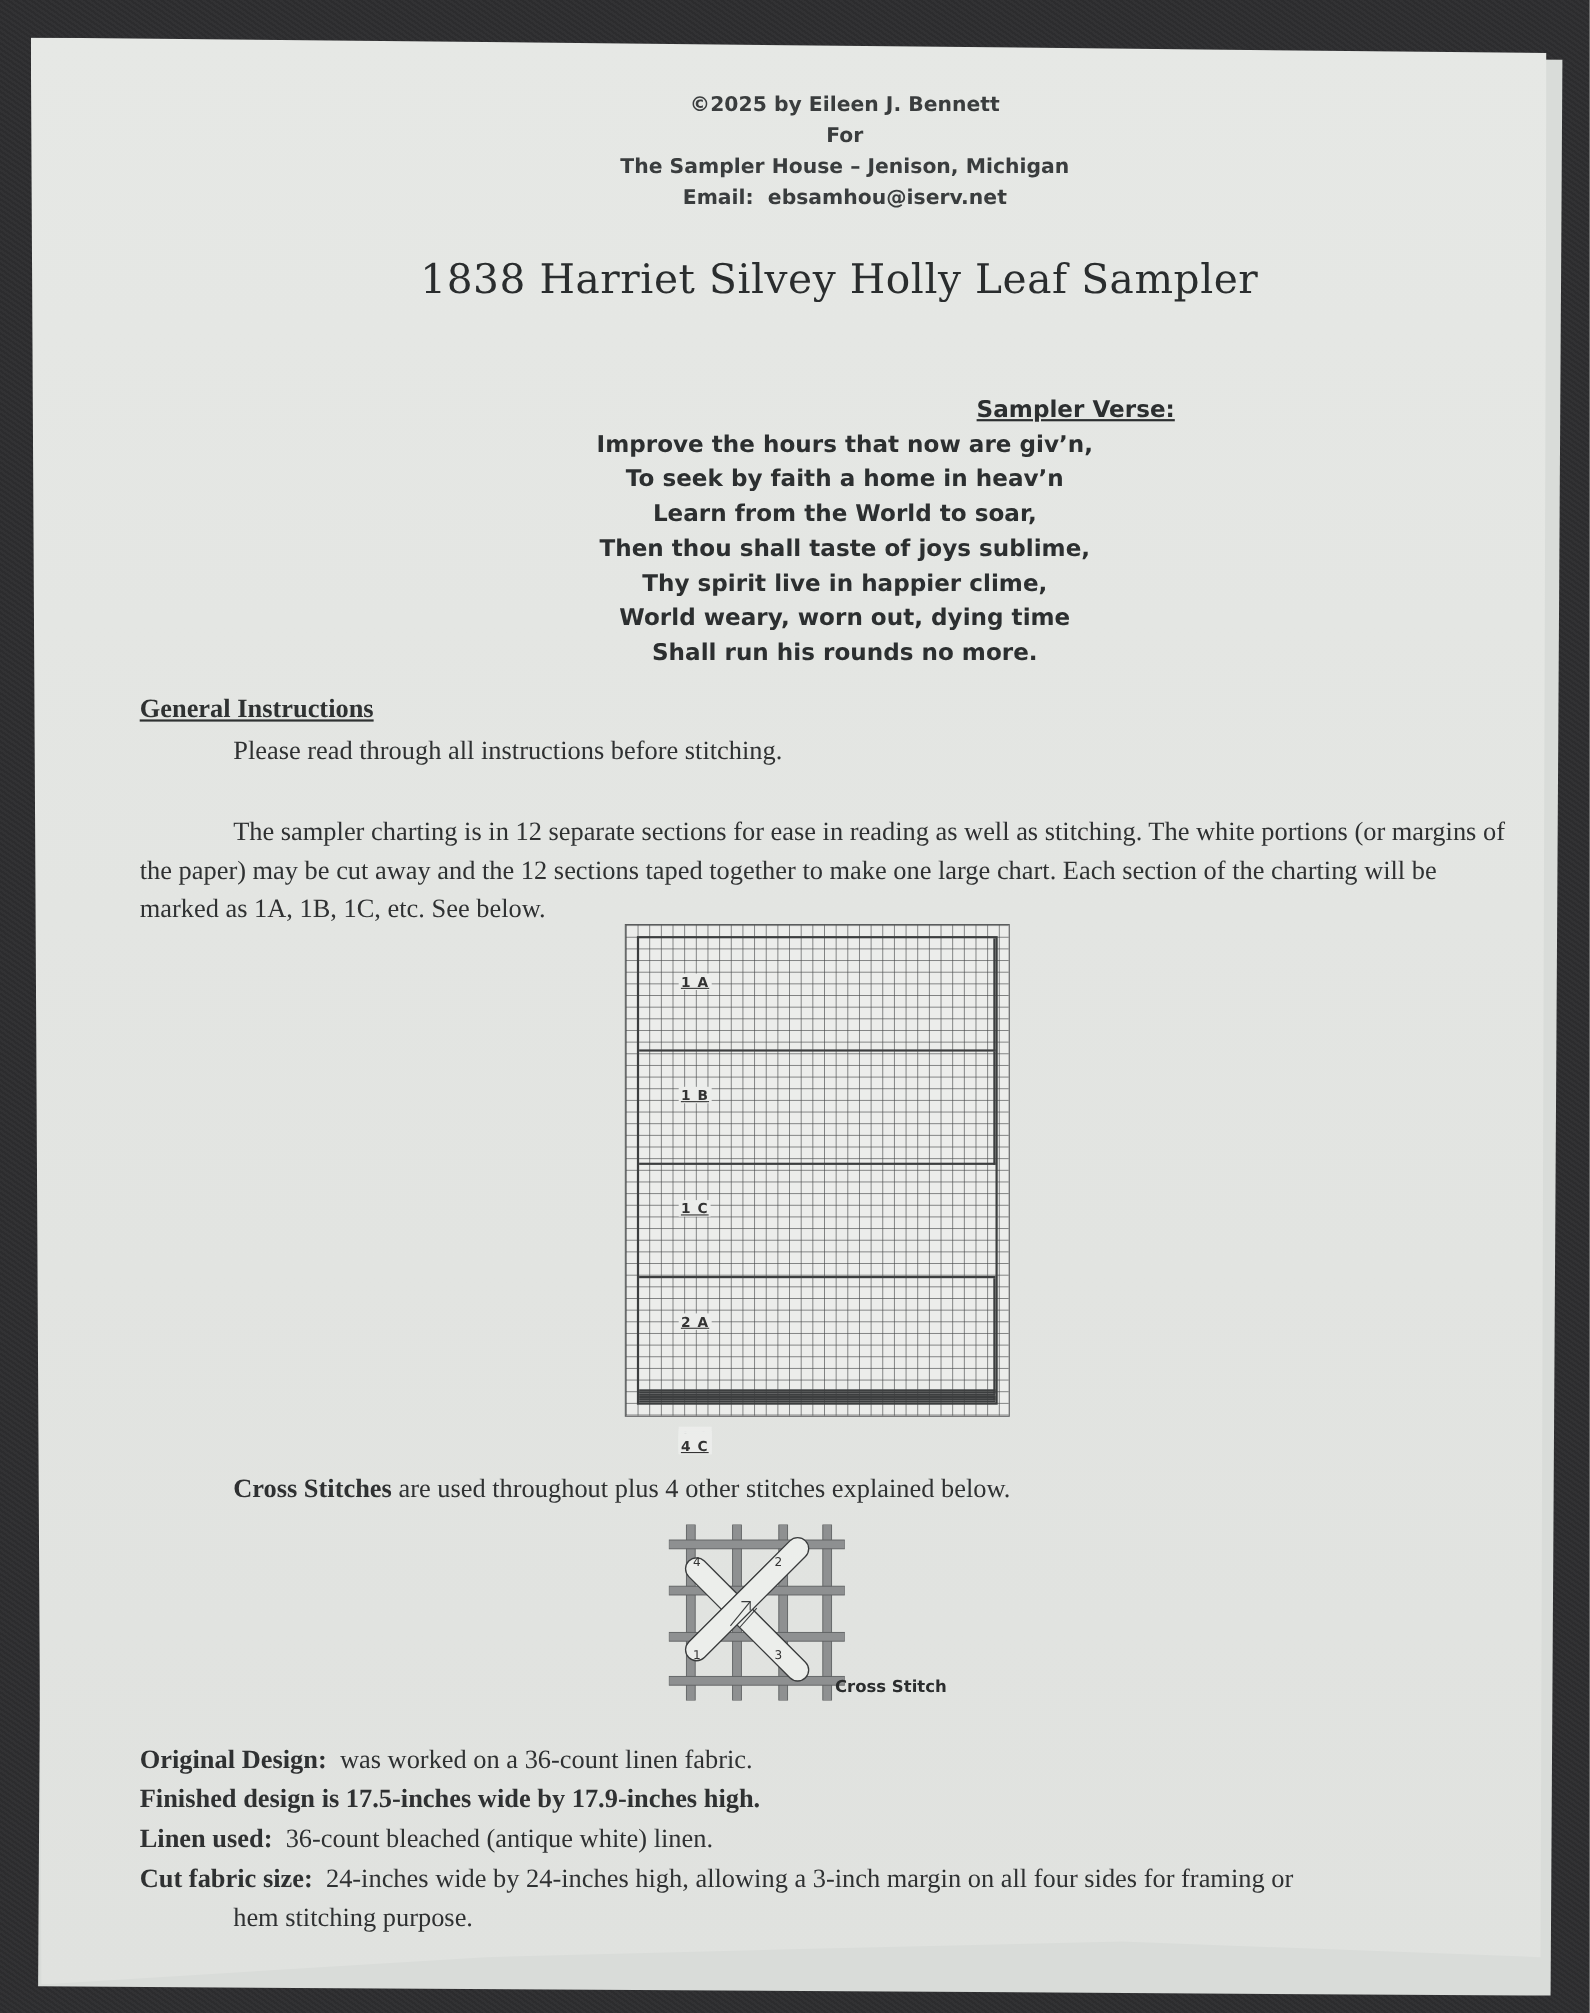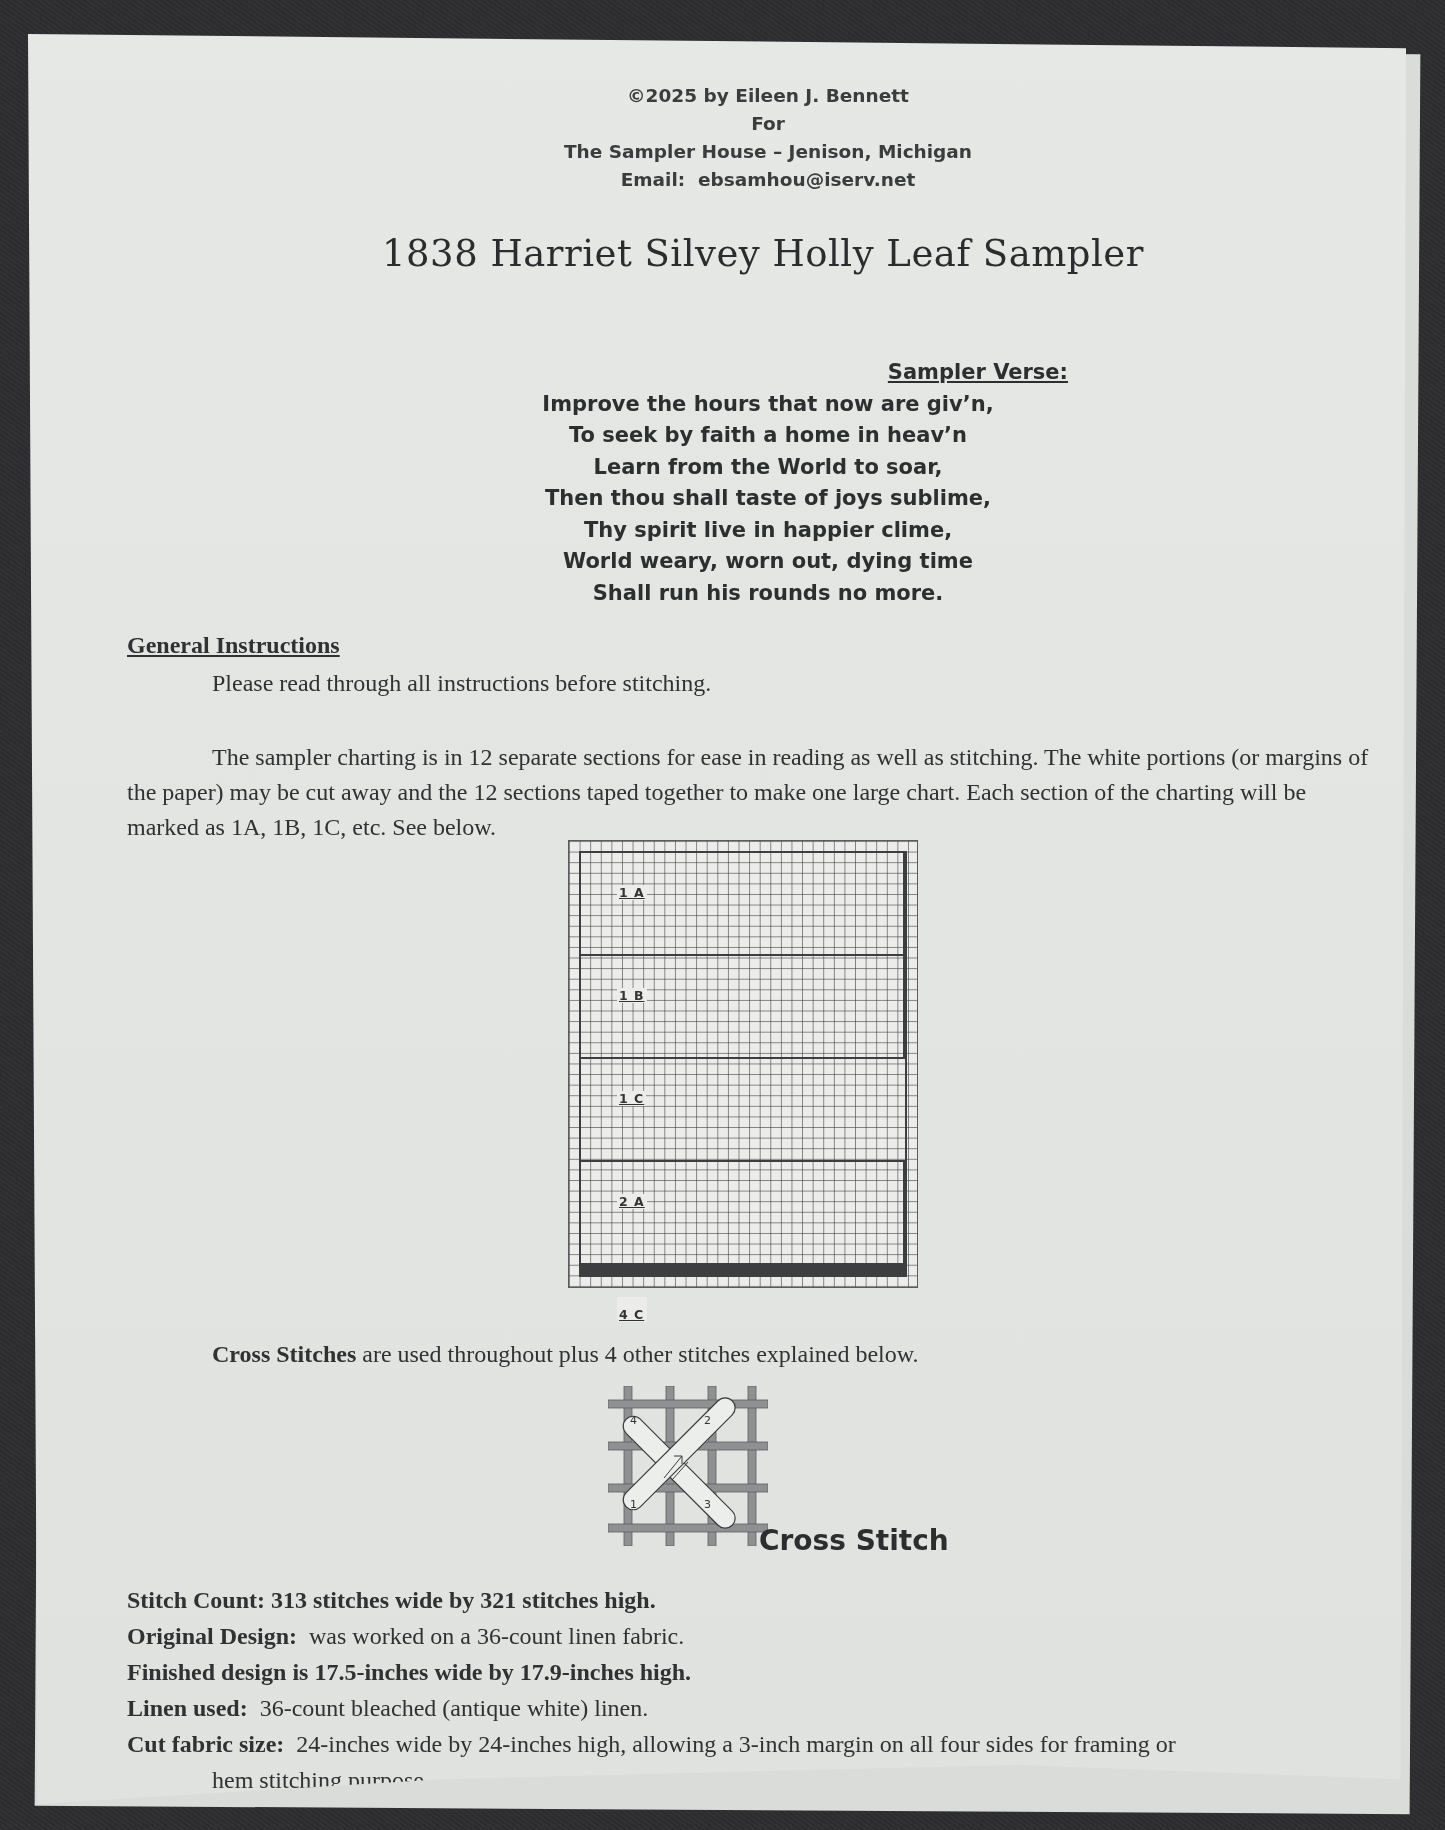--- a/index.html
+++ b/index.html
@@ -91,21 +91,21 @@
       text-decoration: underline; background: #ecedeb; padding: 0 2px; color: #333;
       letter-spacing: 1px;
     }
 
     .cross-intro { position: absolute; left: 184px; top: 1307px; }
     .cross-intro b { font-weight: bold; }
 
     .cross-diagram { position: absolute; left: 580px; top: 1352px; width: 160px; height: 160px; }
     .cross-label {
       position: absolute; left: 731px; top: 1490px;
-      font-family: "DejaVu Sans", sans-serif; font-weight: bold; font-size: 28px; color: #2b2d2e; text-align: center;
+      font-family: "DejaVu Sans", sans-serif; font-weight: bold; font-size: 15px; color: #2b2d2e; text-align: center;
     }
 
     .specs {
       position: absolute; left: 99px; top: 1548px; width: 1270px;
       font-size: 24px; line-height: 36px; color: #2f3132;
     }
     .specs .row b { font-weight: bold; }
     .specs .indent { padding-left: 85px; }
   </style>
 </head>
@@ -213,21 +213,20 @@
         <text x="22" y="38">4</text>
         <text x="96" y="38">2</text>
         <text x="22" y="122">1</text>
         <text x="96" y="122">3</text>
       </g>
     </svg>
   </div>
   <div class="cross-label">Cross Stitch</div>
 
   <div class="specs">
-    <div class="row"><b>Stitch Count: 313 stitches wide by 321 stitches high.</b><span></span></div>
     <div class="row"><b>Original Design:</b><span style="white-space:pre">  was worked on a 36-count linen fabric.</span></div>
     <div class="row"><b>Finished design is 17.5-inches wide by 17.9-inches high.</b><span></span></div>
     <div class="row"><b>Linen used:</b><span style="white-space:pre">  36-count bleached (antique white) linen.</span></div>
     <div class="row"><b>Cut fabric size:</b><span style="white-space:pre">  24-inches wide by 24-inches high, allowing a 3-inch margin on all four sides for framing or</span></div>
     <div class="row indent">hem stitching purpose.</div>
   </div>
 
 </div>
 
 </body></html>

